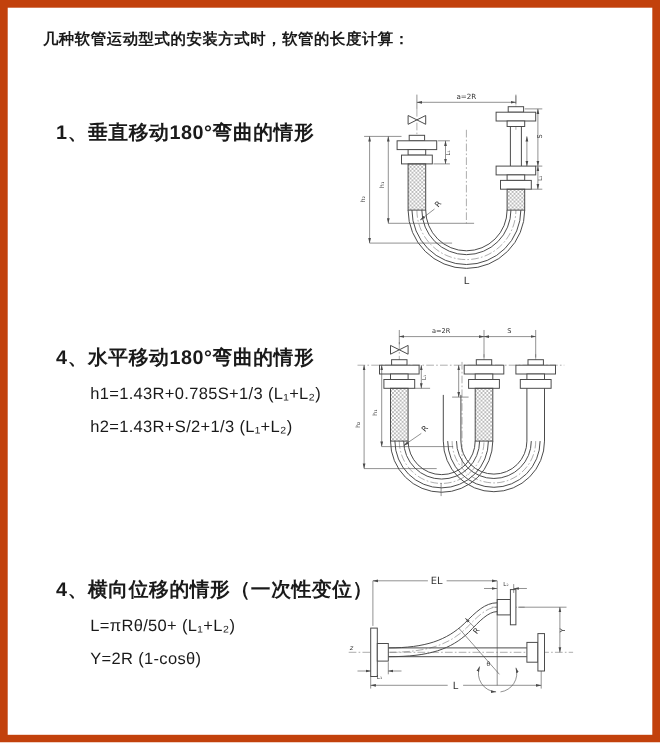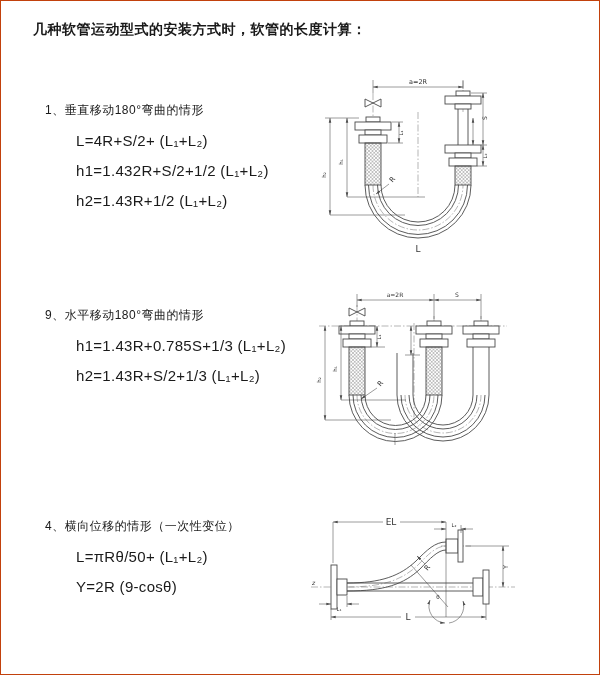--- a/index.html
+++ b/index.html
@@ -1,20 +1,20 @@
 <!DOCTYPE html>
 <html><head>
 <meta charset="utf-8">
 <style>
   html,body{margin:0;padding:0;background:#fff;}
-  #page{position:relative;width:600px;height:675px;background:#fff;border:1px solid #c2410c;box-sizing:border-box;
+  #page{position:relative;width:600px;height:675px;background:#fff;border:7px solid #c2410c;box-sizing:border-box;
         font-family:"Liberation Sans","DejaVu Sans",sans-serif;color:#1a1a1a;overflow:hidden;}
   .title{position:absolute;left:32px;top:20px;font-size:14px;font-weight:bold;letter-spacing:.5px;}
   .section{position:absolute;left:44px;}
-  .sec-head{font-size:12px;font-weight:normal;letter-spacing:.5px;}
+  .sec-head{font-size:18px;font-weight:bold;letter-spacing:.5px;}
   .formulas{margin:7px 0 0 31px;}
   .formula{font-size:15px;line-height:30px;letter-spacing:.3px;white-space:pre;}
   #sec1{top:101px;} #sec2{top:306px;} #sec3{top:517px;}
   .diag{position:absolute;}
   #d1{left:312px;top:66px;} #d2{left:310px;top:282px;} #d3{left:302px;top:506px;}
   svg{font-family:"DejaVu Sans",sans-serif;}
   svg .ob{stroke:#4a4a4a;stroke-width:.9;fill:none;}
   svg .fw{stroke:#4a4a4a;stroke-width:.9;fill:#fff;}
   svg .br{stroke:#4a4a4a;stroke-width:.9;fill:url(#hx);}
   svg .dm{stroke:#4a4a4a;stroke-width:.55;fill:none;}
@@ -24,40 +24,35 @@
 </style>
 </head>
 <body>
 
 <div id="page">
 
   <div class="title">几种软管运动型式的安装方式时，软管的长度计算：</div>
 
   <div class="section" id="sec1">
     <div class="sec-head">1、垂直移动180°弯曲的情形</div>
-    <div class="formulas">
-      <div class="formula">L=4R+S/2+ (L₁+L₂)</div>
-      <div class="formula">h1=1.432R+S/2+1/2 (L₁+L₂)</div>
-      <div class="formula">h2=1.43R+1/2 (L₁+L₂)</div>
-    </div>
   </div>
 
   <div class="section" id="sec2">
-    <div class="sec-head">9、水平移动180°弯曲的情形</div>
+    <div class="sec-head">4、水平移动180°弯曲的情形</div>
     <div class="formulas">
       <div class="formula">h1=1.43R+0.785S+1/3 (L₁+L₂)</div>
       <div class="formula">h2=1.43R+S/2+1/3 (L₁+L₂)</div>
     </div>
   </div>
 
   <div class="section" id="sec3">
     <div class="sec-head">4、横向位移的情形（一次性变位）</div>
     <div class="formulas">
       <div class="formula">L=πRθ/50+ (L₁+L₂)</div>
-      <div class="formula">Y=2R (9-cosθ)</div>
+      <div class="formula">Y=2R (1-cosθ)</div>
     </div>
   </div>
 
   <svg id="d1" class="diag" width="240" height="195" viewBox="0 0 240 195">
     <defs>
       <marker id="ar" viewBox="0 0 10 6" refX="9.5" refY="3" markerWidth="9" markerHeight="6" orient="auto-start-reverse">
         <path d="M10,3 L0,0.5 L0,5.5 Z" fill="#4a4a4a"></path>
       </marker>
       <pattern id="hx" width="3.5" height="3.5" patternUnits="userSpaceOnUse">
         <path d="M0,3.5 L3.5,0 M0,0 L3.5,3.5" stroke="#8a8a8a" stroke-width="0.5"></path>

